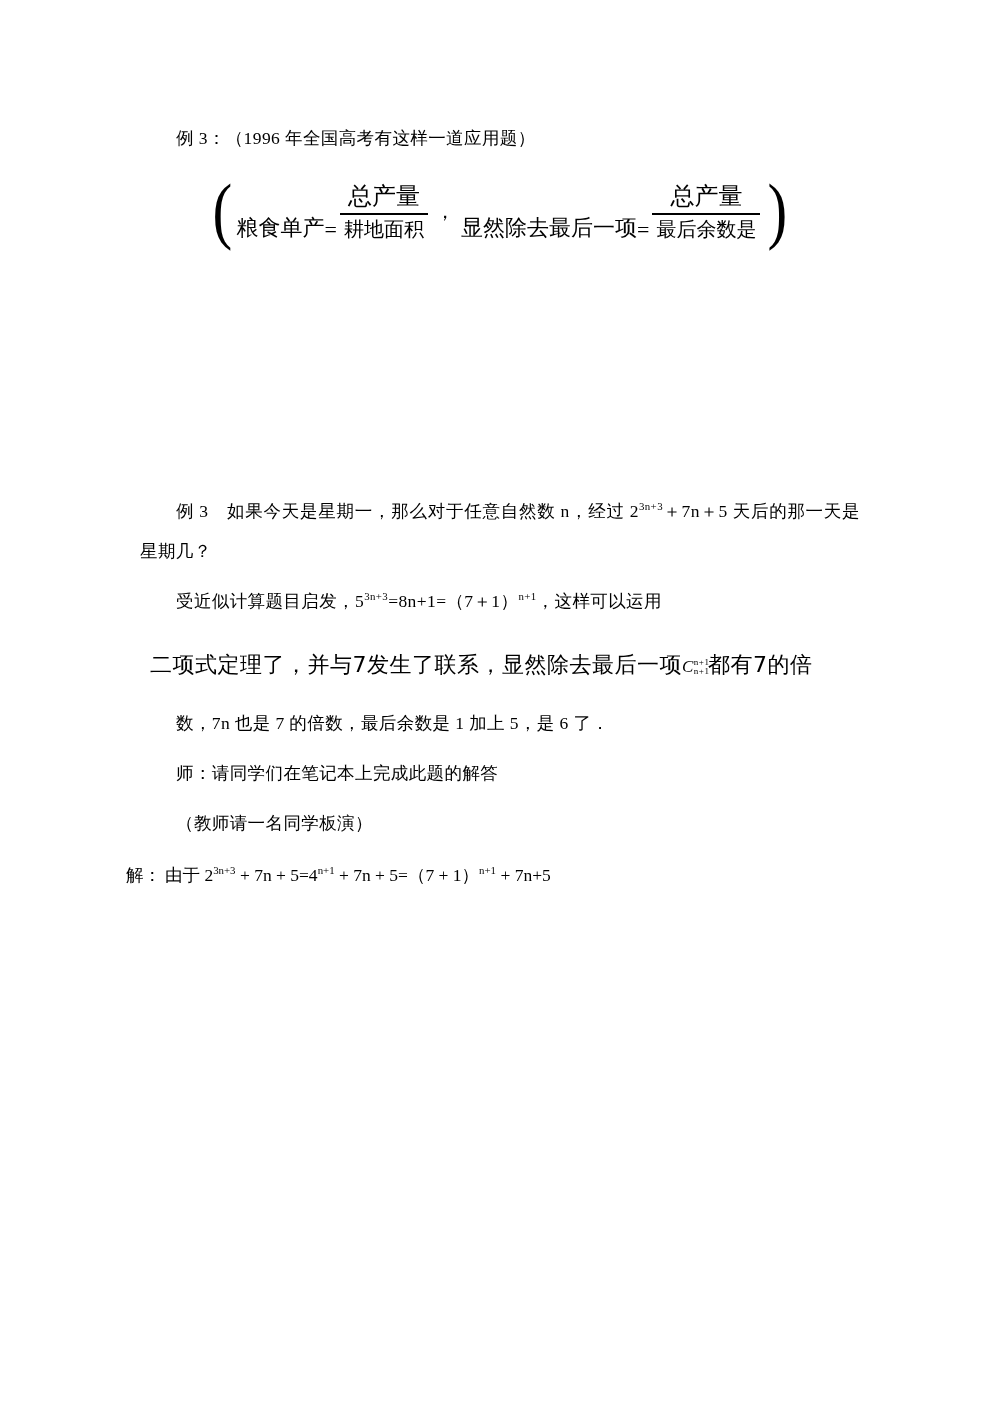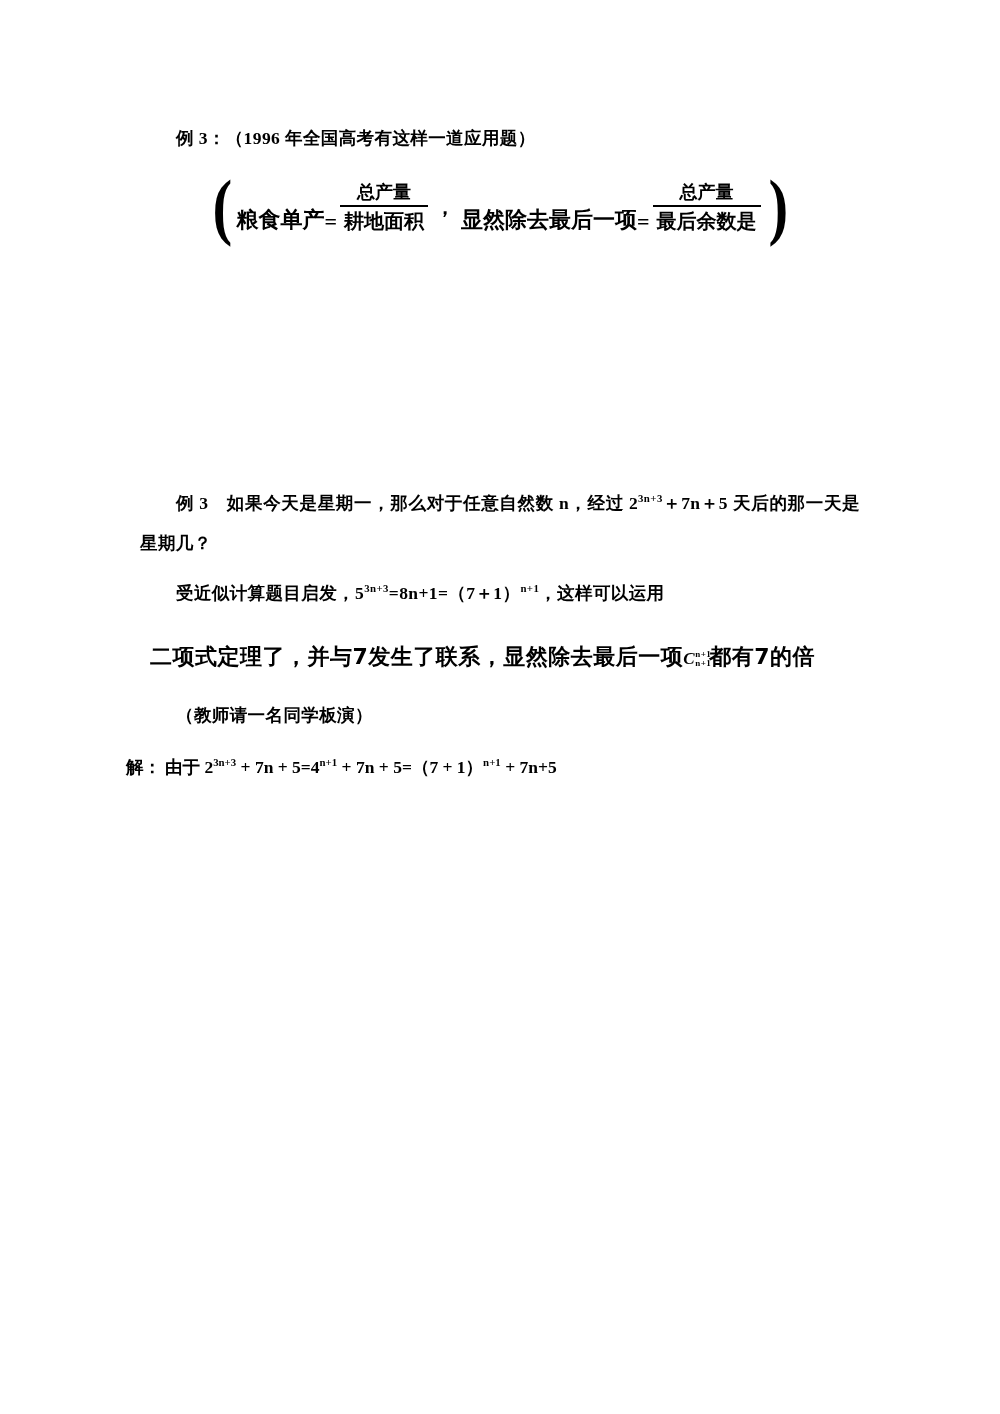--- a/index.html
+++ b/index.html
@@ -14,21 +14,20 @@
     font-family: "Liberation Serif", "DejaVu Serif", serif;
     color: #000000;
     overflow: hidden;
   }
   .page {
     position: absolute;
     left: 0; top: 0;
     width: 976px;
     height: 1414px;
     background: #fff;
-    font-weight: bold;
   }
   .content {
     position: absolute;
     left: 140px;
     top: 118px;
     width: 720px;
   }
   .para {
     font-size: 17.5px;
     line-height: 40px;
@@ -72,21 +71,21 @@
   }
   .frac {
     display: inline-flex;
     flex-direction: column;
     align-items: center;
     vertical-align: middle;
     margin: 0 3px;
   }
   .frac .num {
     padding: 0 4px 1px 4px;
-    font-size: 18px;
+    font-size: 24px;
   }
   .frac .bar {
     width: 100%;
     height: 1.5px;
     background: #000;
   }
   .frac .den {
     padding: 1px 4px 0 4px;
     font-size: 20px;
   }
@@ -178,20 +177,22 @@
     <p class="para indent"><span>例 3　如果今天是星期一，那么对于任意自然数 n，经过 2</span><sup>3n+3</sup><span>＋7n＋5 天后的那一天是星期几？</span></p>
 
 
     <p class="para indent tight"><span>受近似计算题目启发，5</span><sup>3n+3</sup><span>=8n+1=（7＋1）</span><sup>n+1</sup><span>，这样可以运用</span></p>
 
     <div class="scrawl"><span>二项式定理了，并与7发生了联系，显然除去最后一项</span><span class="combi"><span class="c">C</span><span class="sup-sub">
             <span>n+1</span>
             <span>n+1</span>
           </span></span><span>都有7的倍</span></div>
 
+    <p class="para indent">数，7n 也是 7 的倍数，最后余数是 1 加上 5，是 6 了．</p>
 
+    <p class="para indent">师：请同学们在笔记本上完成此题的解答</p>
 
     <p class="para indent">（教师请一名同学板演）</p>
 
     <p class="solution"><span class="sol-label">解：</span><span>由于 2</span><sup>3n+3</sup><span> + 7n + 5=4</span><sup>n+1</sup><span> + 7n + 5=（7 + 1）</span><sup>n+1</sup><span> + 7n+5</span></p>
 
   </div>
 </div>
 
 </body></html>

